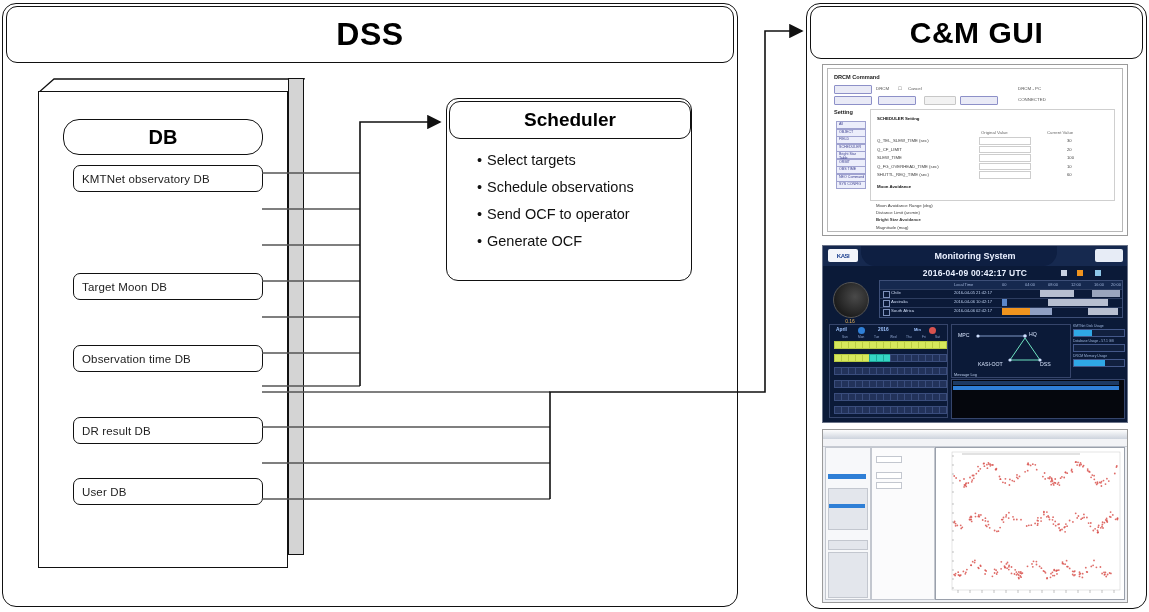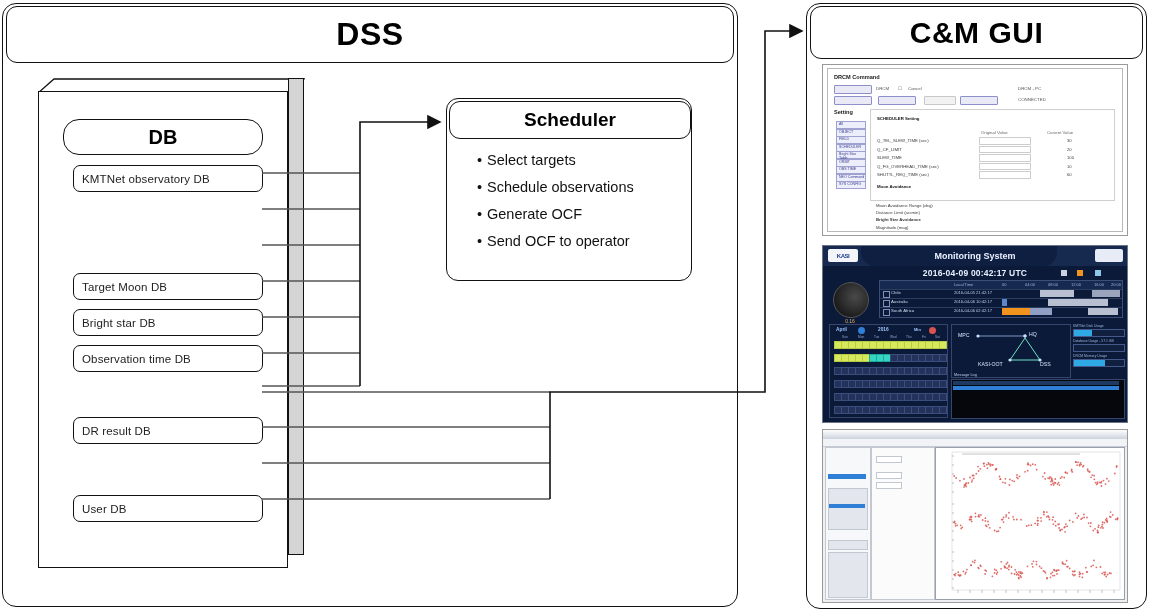--- a/index.html
+++ b/index.html
@@ -144,36 +144,35 @@
         <polygon points="0,15 16,1 266,1 250,15" fill="#ffffff" stroke="#111" stroke-width="1.3"></polygon>
       </svg>
     </div>
     <div id="db-side"></div>
     <div id="db-face">
       <div id="db-title-box">
         <span id="db-title">DB</span>
       </div>
       <div class="db-item" style="top:73px">KMTNet observatory DB</div>
       <div class="db-item" style="top:181px">Target Moon DB</div>
-      <div class="db-item" style="top:217px">Bright star DB</div>
       <div class="db-item" style="top:253px">Observation time DB</div>
       <div class="db-item" style="top:325px">DR result DB</div>
-      <div class="db-item" style="top:403px">User DB</div>
+      <div class="db-item" style="top:386px">User DB</div>
     </div>
   </div>
 
   <div class="frame" id="scheduler-panel">
     <div id="scheduler-title-box">
       <span id="scheduler-title">Scheduler</span>
     </div>
     <div id="scheduler-list">
       <div class="sched-item"><span class="bul">•</span><span>Select targets</span></div>
       <div class="sched-item"><span class="bul">•</span><span>Schedule observations</span></div>
+      <div class="sched-item"><span class="bul">•</span><span>Send OCF to operator</span></div>
       <div class="sched-item"><span class="bul">•</span><span>Generate OCF</span></div>
-      <div class="sched-item"><span class="bul">•</span><span>Send OCF to operator</span></div>
     </div>
   </div>
 
   <svg id="wires">
     <defs>
       <marker id="arw" markerWidth="9" markerHeight="9" refX="8" refY="4.5" orient="auto">
         <polygon points="0,0 9,4.5 0,9" fill="#111"></polygon>
       </marker>
     </defs>
     <g stroke="#555" stroke-width="1.6" fill="none">

